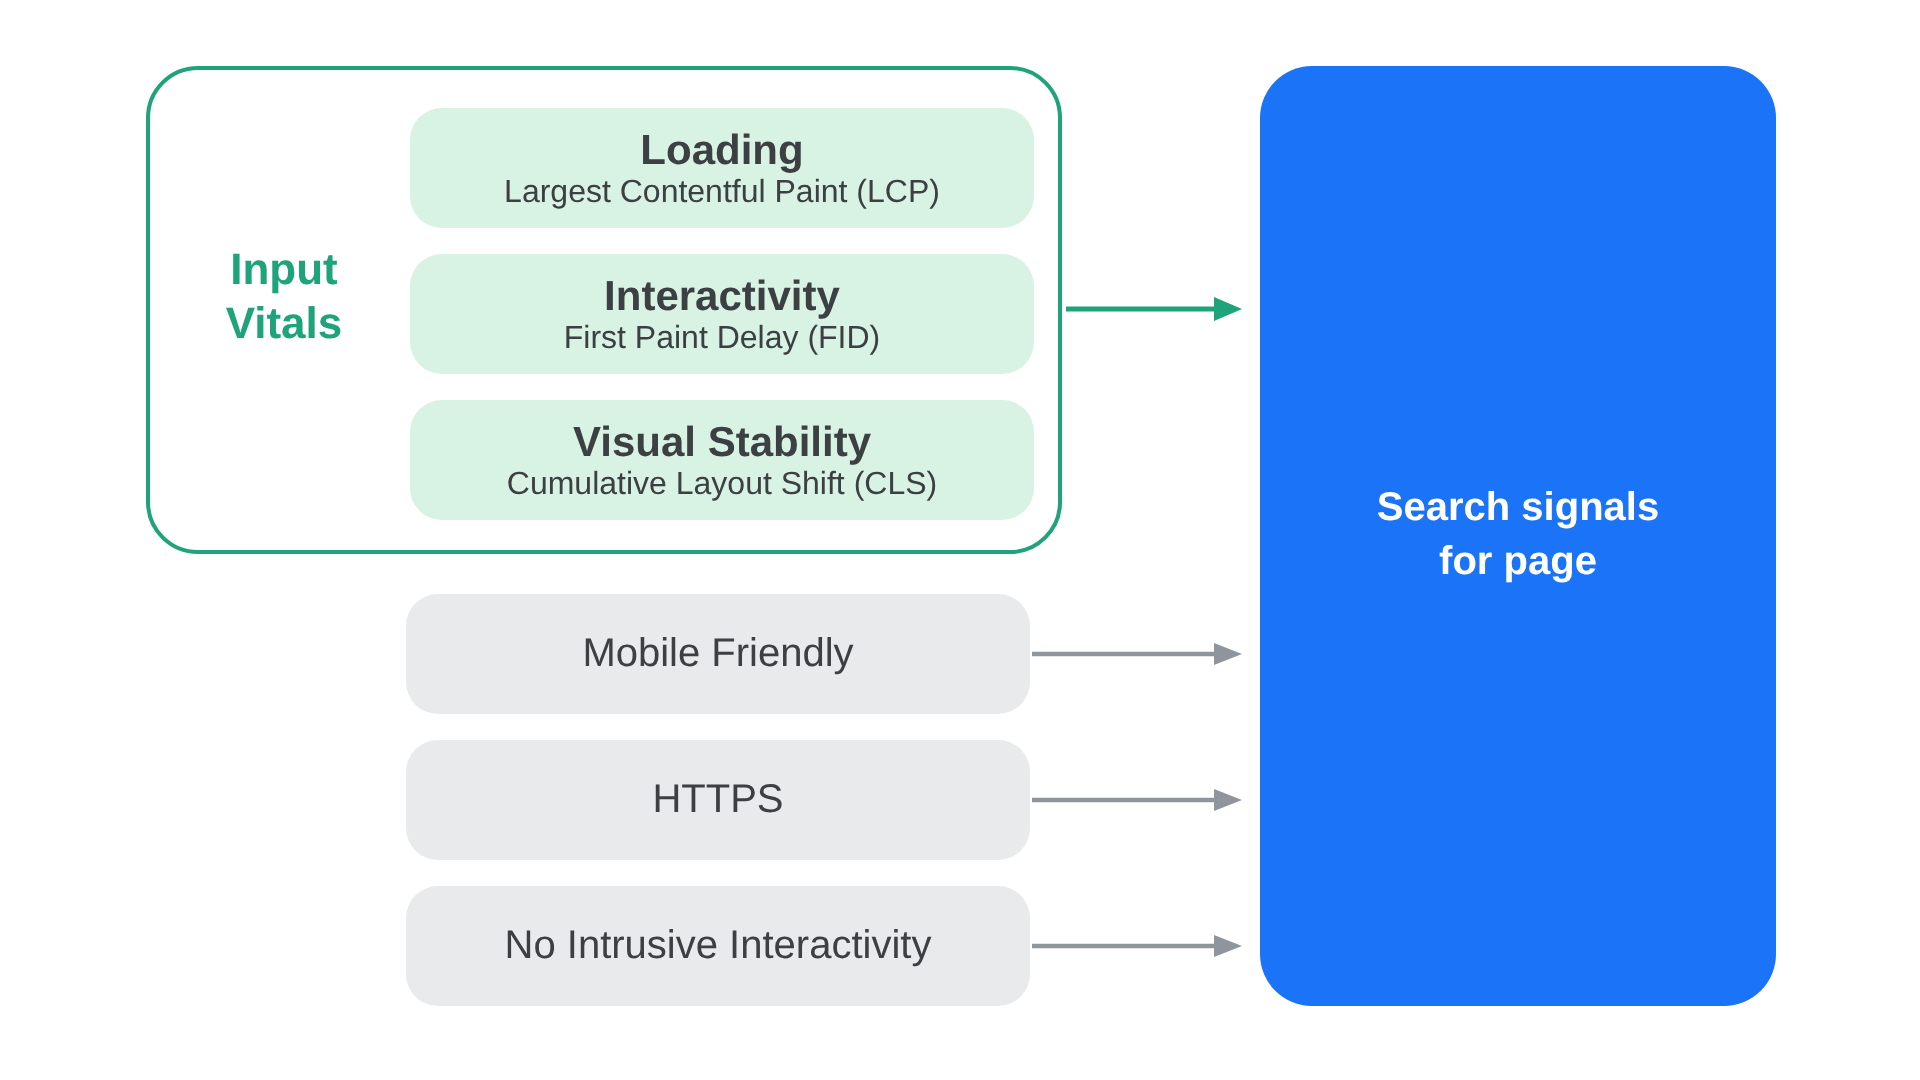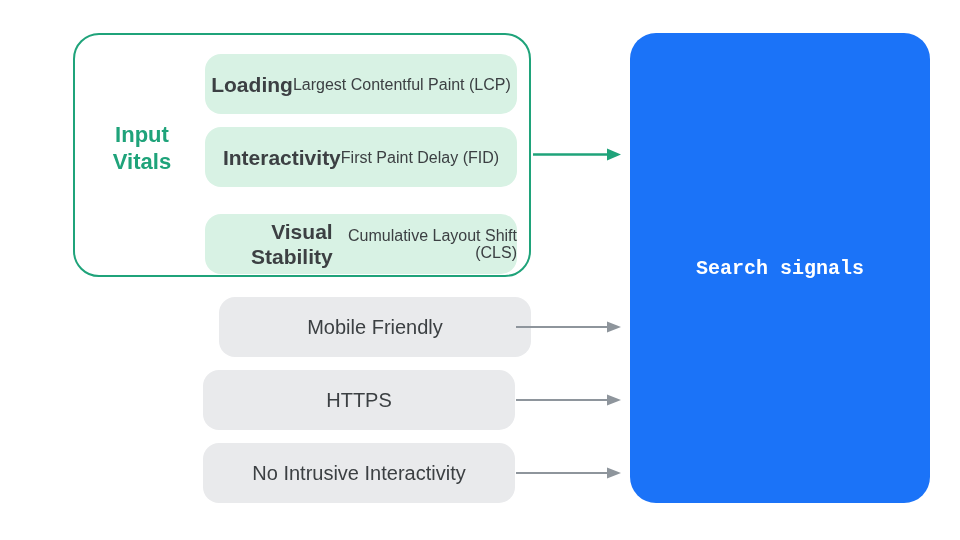--- a/index.html
+++ b/index.html
@@ -41,28 +41,28 @@
     line-height: 27px;
   }
   .cwv-label span { display: block; }
   .vital-card {
     position: absolute;
     left: 130px;
     width: 312px; height: 60px;
     background: var(--green-light);
     border-radius: 16px;
     display: flex;
-    flex-direction: row;
+    flex-direction: column;
     align-items: center;
     justify-content: center;
     text-align: center;
   }
   .vital-card.v0 { top: 19px; }
   .vital-card.v1 { top: 92px; }
-  .vital-card.v2 { top: 179px; text-align: right; }
+  .vital-card.v2 { top: 165px; text-align: right; }
   .vital-title {
     color: var(--text-dark);
     font-size: 21px;
     font-weight: 600;
     line-height: 25px;
   }
   .vital-subtitle {
     color: var(--text-dark);
     font-size: 16px;
     font-weight: 400;
@@ -76,34 +76,33 @@
     background: var(--gray-light);
     border-radius: 16px;
     display: flex;
     align-items: center;
     justify-content: center;
     text-align: center;
     color: var(--text-dark);
     font-size: 20px;
     font-weight: 400;
   }
-  .signal-card.s0 { top: 297px; margin-left: 16px; }
+  .signal-card.s0 { top: 297px; }
   .signal-card.s1 { top: 370px; }
   .signal-card.s2 { top: 443px; }
   
   .result-box {
     position: absolute;
     left: 630px; top: 33px;
-    width: 300px; height: 470px;
+    width: 258px; height: 470px;
     background: var(--blue);
     border-radius: 26px;
     display: flex;
     align-items: center;
     justify-content: center;
-    font-family: Liberation Mono, monospace;
   }
   .result-text {
     color: #fff;
     font-size: 20px;
     font-weight: 700;
     line-height: 27px;
     text-align: center;
   }
   .result-text span { display: block; }
   
@@ -149,20 +148,21 @@
   <div class="signal-card s1">
     <span>HTTPS</span>
   </div>
   <div class="signal-card s2">
     <span>No Intrusive Interactivity</span>
   </div>
 
   <div class="result-box">
     <div class="result-text">
       <span>Search signals</span>
+      <span>for page</span>
     </div>
   </div>
 
   <svg class="arrows-layer" viewBox="0 0 960 540" aria-hidden="true">
     <g>
       <line class="arrow-line-green" x1="533" y1="154.5" x2="608" y2="154.5"></line>
       <polygon class="arrow-head-green" points="607,148.5 621,154.5 607,160.5"></polygon>
     </g>
     <g>
       <line class="arrow-line-gray" x1="516" y1="327" x2="608" y2="327"></line>

